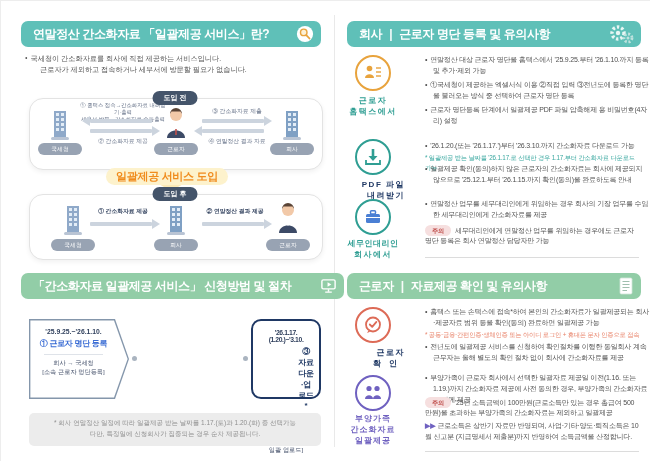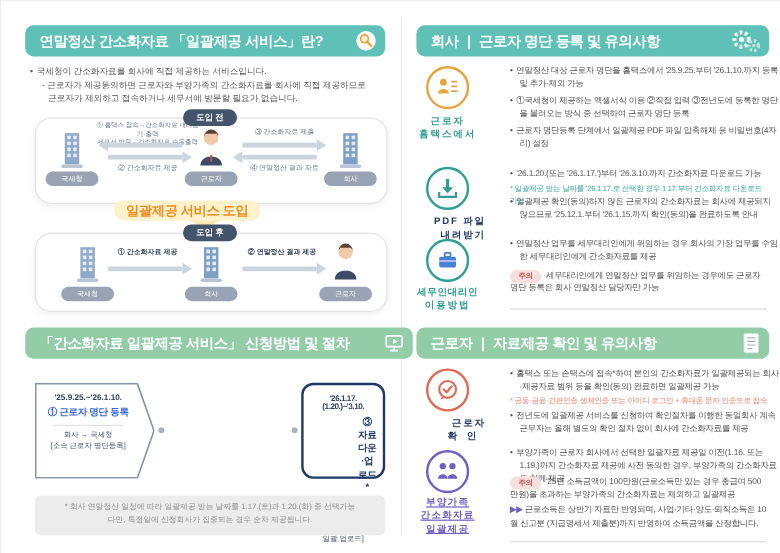--- a/index.html
+++ b/index.html
@@ -10,39 +10,39 @@
 
   
   .hdr { position:absolute; height:26px; border-radius:7px; display:flex; align-items:center;
          padding:0 12px; color:#fff; font-weight:bold; font-size:12px; letter-spacing:-0.4px; box-sizing:border-box; }
   .hdr.teal  { background:#5fc0b8; }
   .hdr.green { background:#92cda7; }
   .hdr .sep  { margin:0 7px; font-weight:bold; opacity:.95; }
   .hdr-ic { position:absolute; right:7px; top:50%; transform:translateY(-50%); display:flex; }
 
   
-  .s1b { position:absolute; left:24px; top:53px; width:294px; font-size:7.2px; color:#555; line-height:1.55; }
+  .s1b { position:absolute; left:24px; top:53px; width:294px; font-size:7.2px; color:#555; line-height:1.55;font-family:Liberation Serif, serif; }
   .s1b .b::before { content:'•'; margin-right:3px; }
   .s1b .ind { padding-left:10px; }
 
   
   .dbox { position:absolute; background:#fff; border:1.2px solid #e3e3e3; border-radius:14px;
           box-shadow:0 2px 5px rgba(0,0,0,.06); }
   .badge { position:absolute; left:50%; transform:translateX(-50%); background:#44546a; color:#fff;
            font-size:7px; font-weight:bold; padding:2px 11px; border-radius:9px; white-space:nowrap; z-index:3; }
   .epill { position:absolute; background:#98a3b3; color:#fff; font-size:5.8px; padding:1.5px 0;
            border-radius:7px; text-align:center; width:44px; }
   .dtxt { position:absolute; font-size:5.4px; color:#68748a; text-align:center; line-height:1.3; }
   .dtxt.bold { font-weight:bold; color:#2f3f5c; font-size:5.8px; }
   .arr { position:absolute; height:4px; background:#ccd4de; border-radius:1px; }
   .arr.r::after  { content:''; position:absolute; right:-8px; top:-3.5px; width:0; height:0;
                    border:5.5px solid transparent; border-right:0; border-left:8px solid #ccd4de; }
   .arr.l::before { content:''; position:absolute; left:-8px; top:-3.5px; width:0; height:0;
                    border:5.5px solid transparent; border-left:0; border-right:8px solid #ccd4de; }
-  .trans { position:absolute; left:5px; width:300px; top:165px; text-align:center; z-index:2; }
+  .trans { position:absolute; left:16px; width:300px; top:165px; text-align:center; z-index:2; }
   .trans span { display:inline-block; background:#fdf2cc; color:#f08c1e; font-weight:bold; font-size:11px;
                 padding:1px 10px; border-radius:10px; letter-spacing:-0.3px; }
   .chev { position:absolute; left:156px; top:182px; width:0; height:0;
           border-left:14px solid transparent; border-right:14px solid transparent; border-top:8px solid #fae9b6; }
 
   
   .tstep { position:absolute; top:318px; height:80px; }
   .tp-outer { position:absolute; inset:0; background:#8496ab; clip-path:polygon(0 0,86% 0,100% 50%,86% 100%,0 100%); }
   .tp-inner { position:absolute; inset:1.4px; background:#fff; clip-path:polygon(0 0,86% 0,100% 50%,86% 100%,0 100%); }
   .tp-content { position:absolute; inset:0; padding:9px 16px 0 5px; text-align:center; }
@@ -57,21 +57,21 @@
   .notebox { position:absolute; left:28px; top:412px; width:292px; height:33px; background:#ececec;
              border-radius:5px; text-align:center; font-size:6.5px; color:#8f8f8f; line-height:1.65; padding-top:5px; box-sizing:border-box; }
 
   
   .ric { position:absolute; left:354px; width:36px; height:36px; border-radius:50%;
          display:flex; align-items:center; justify-content:center; background:#fff; box-sizing:border-box; }
   .ric.orange { border:2px solid #e8a33d; } .ric.teal { border:2px solid #2f9e93; }
   .ric.coral  { border:2px solid #dd6b57; } .ric.purple { border:2px solid #6f61c0; }
   .rlabel { position:absolute; left:340px; width:64px; text-align:center; font-weight:bold;
             font-size:8px; line-height:1.35; letter-spacing:1.5px; }
-  .lab-teal { color:#2f9e93; } .lab-navy { color:#1f3864;text-align:right; } .lab-purple { color:#6f61c0;text-decoration:underline; }
+  .lab-teal { color:#2f9e93; } .lab-navy { color:#1f3864;text-align:right; } .lab-purple { color:#6f61c0; }
   .rtxt { position:absolute; left:424px; width:216px; font-size:7px; color:#4f4f4f; line-height:1.55; letter-spacing:-0.2px; }
   .rtxt.b { padding-left:8px; text-indent:-8px; }
   .rtxt.b::before { content:'•'; margin-right:3px; }
   .sub-teal { color:#3aa8a0; font-size:6.3px; }
   .sub-orange { color:#e8836a; font-size:6.3px; }
   .caution { display:inline-block; background:#f6dfdf; color:#c0504d; font-size:6.2px; font-weight:bold;
              padding:0.5px 7px; border-radius:7px; margin-right:4px; text-indent:0; }
   .pfx { color:#6f61c0; font-weight:bold; margin-right:2px; }
 </style>
 </head>
@@ -86,21 +86,20 @@
       <svg width="18" height="18" viewBox="0 0 20 20">
           <circle cx="10" cy="10" r="9" fill="#ffffff"></circle>
           <circle cx="8.6" cy="8.2" r="3.6" fill="#fdf0d5" stroke="#e8a33d" stroke-width="1.6"></circle>
           <line x1="11.4" y1="11.2" x2="15" y2="15" stroke="#e8a33d" stroke-width="2" stroke-linecap="round"></line>
         </svg>
     </span>
   </div>
 
   <div class="s1b">
     <div class="b">국세청이 간소화자료를 회사에 직접 제공하는 서비스입니다.</div>
-    <div class="ind">- 근로자가 제공동의하면 근로자와 부양가족의 간소화자료를 회사에 직접 제공하므로</div>
     <div class="ind" style="padding-left:15px">근로자가 제외하고 접속하거나 세무서에 방문할 필요가 없습니다.</div>
   </div>
 
   <div class="badge" style="left:174px;top:90px">도입 전</div>
   <div class="dbox" style="left:28px;top:97px;width:292px;height:70px">
 
     <span style="position:absolute;left:19px;top:9px">
       <svg width="22" height="34" viewBox="0 0 22 34">
           <rect x="5" y="3" width="12" height="26" fill="#8fa9c9"></rect>
           <rect x="7" y="5" width="3" height="3" fill="#e3edf7"></rect>
@@ -299,21 +298,21 @@
 
   <div class="ric teal" style="top:198px">
     <svg width="22" height="22" viewBox="0 0 22 22">
         <rect x="4" y="8" width="14" height="9" rx="1.5" fill="#4a7fd4"></rect>
         <rect x="8.5" y="4.8" width="5" height="3.2" rx="1" fill="none" stroke="#4a7fd4" stroke-width="1.5"></rect>
         <line x1="4" y1="11.5" x2="18" y2="11.5" stroke="#ffffff" stroke-width="1"></line>
       </svg>
   </div>
   <div class="rlabel lab-teal" style="top:238px;letter-spacing:0.5px">
     <div>세무인대리인</div>
-      <div style="letter-spacing:1.5px">이용방법</div>
+      <div style="letter-spacing:1.5px">회사에서</div>
   </div>
   <div class="rtxt b" style="top:198px">연말정산 업무를 세무대리인에게 위임하는 경우 회사의 기장 업무를 수임한 세무대리인에게 간소화자료를 제공</div>
   <div class="rtxt" style="top:224px">
     <span class="caution">주의</span><span>세무대리인에게 연말정산 업무를 위임하는 경우에도 근로자 명단 등록은 회사 연말정산 담당자만 가능</span>
   </div>
   <div class="hline" style="left:424px;top:256px;width:214px"></div>
 
   <div class="hdr green" style="left:346px;top:272px;width:294px">
     <span>근로자</span>
     <span class="sep">|</span>

